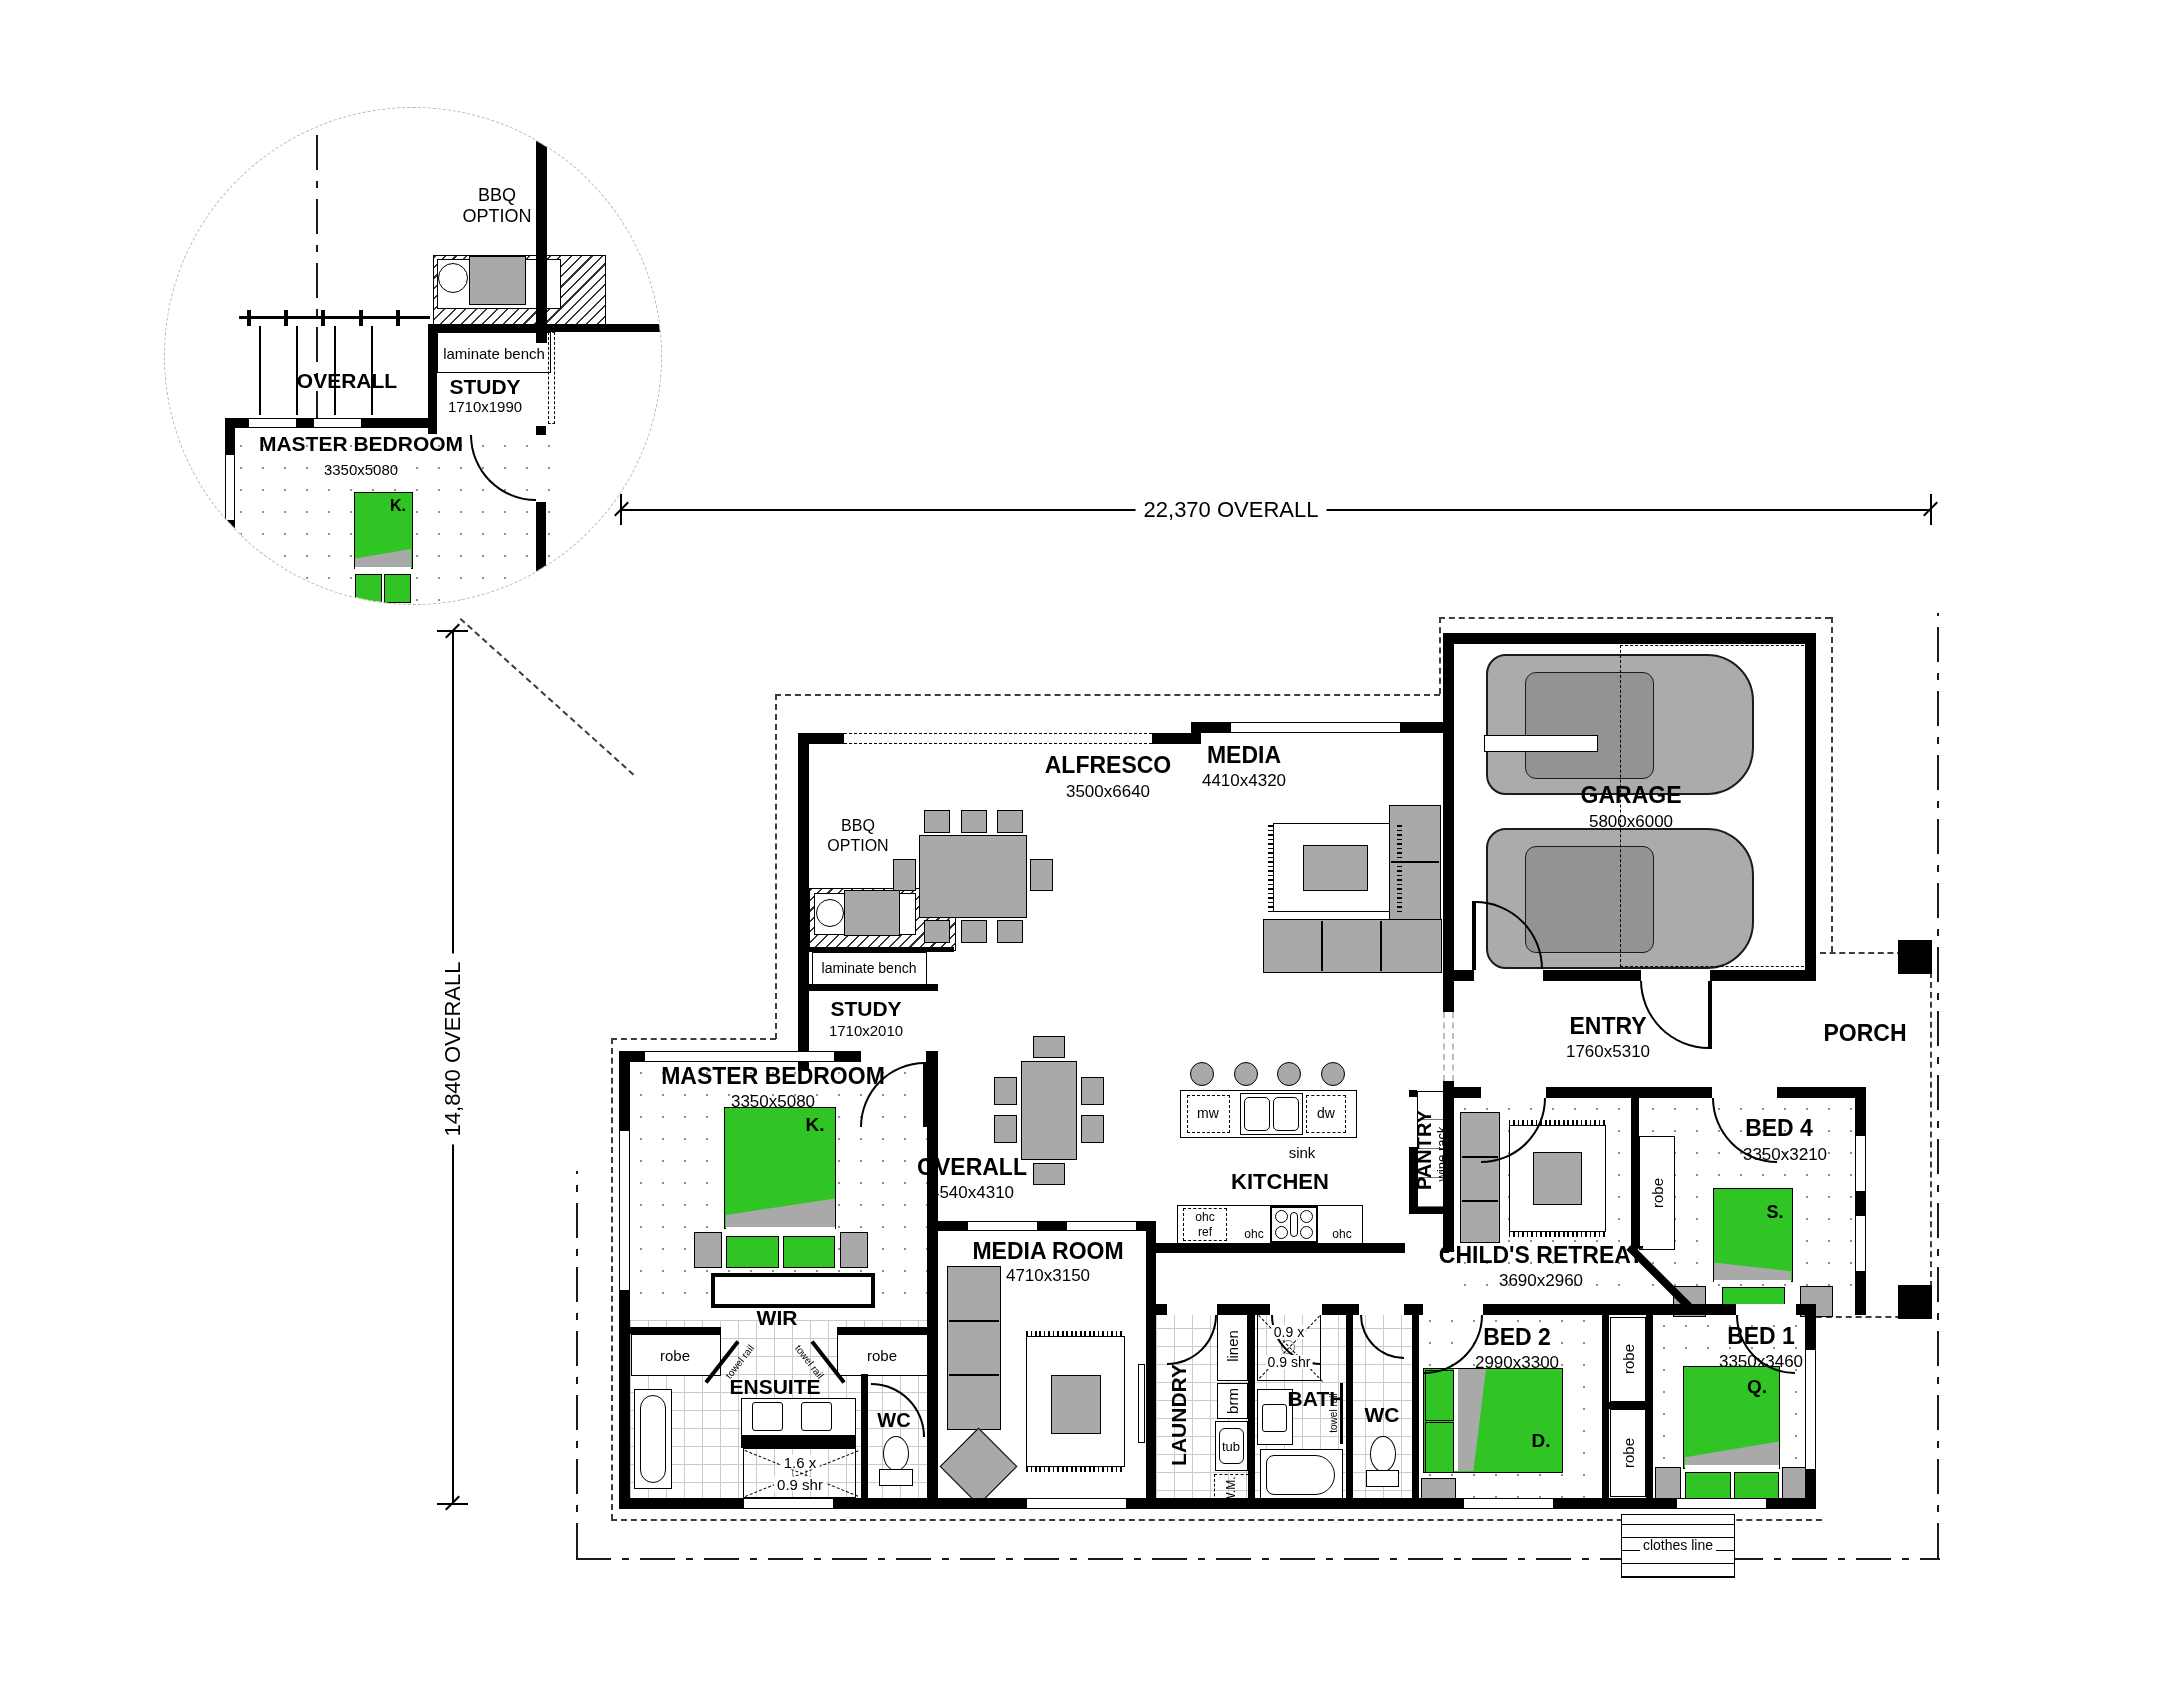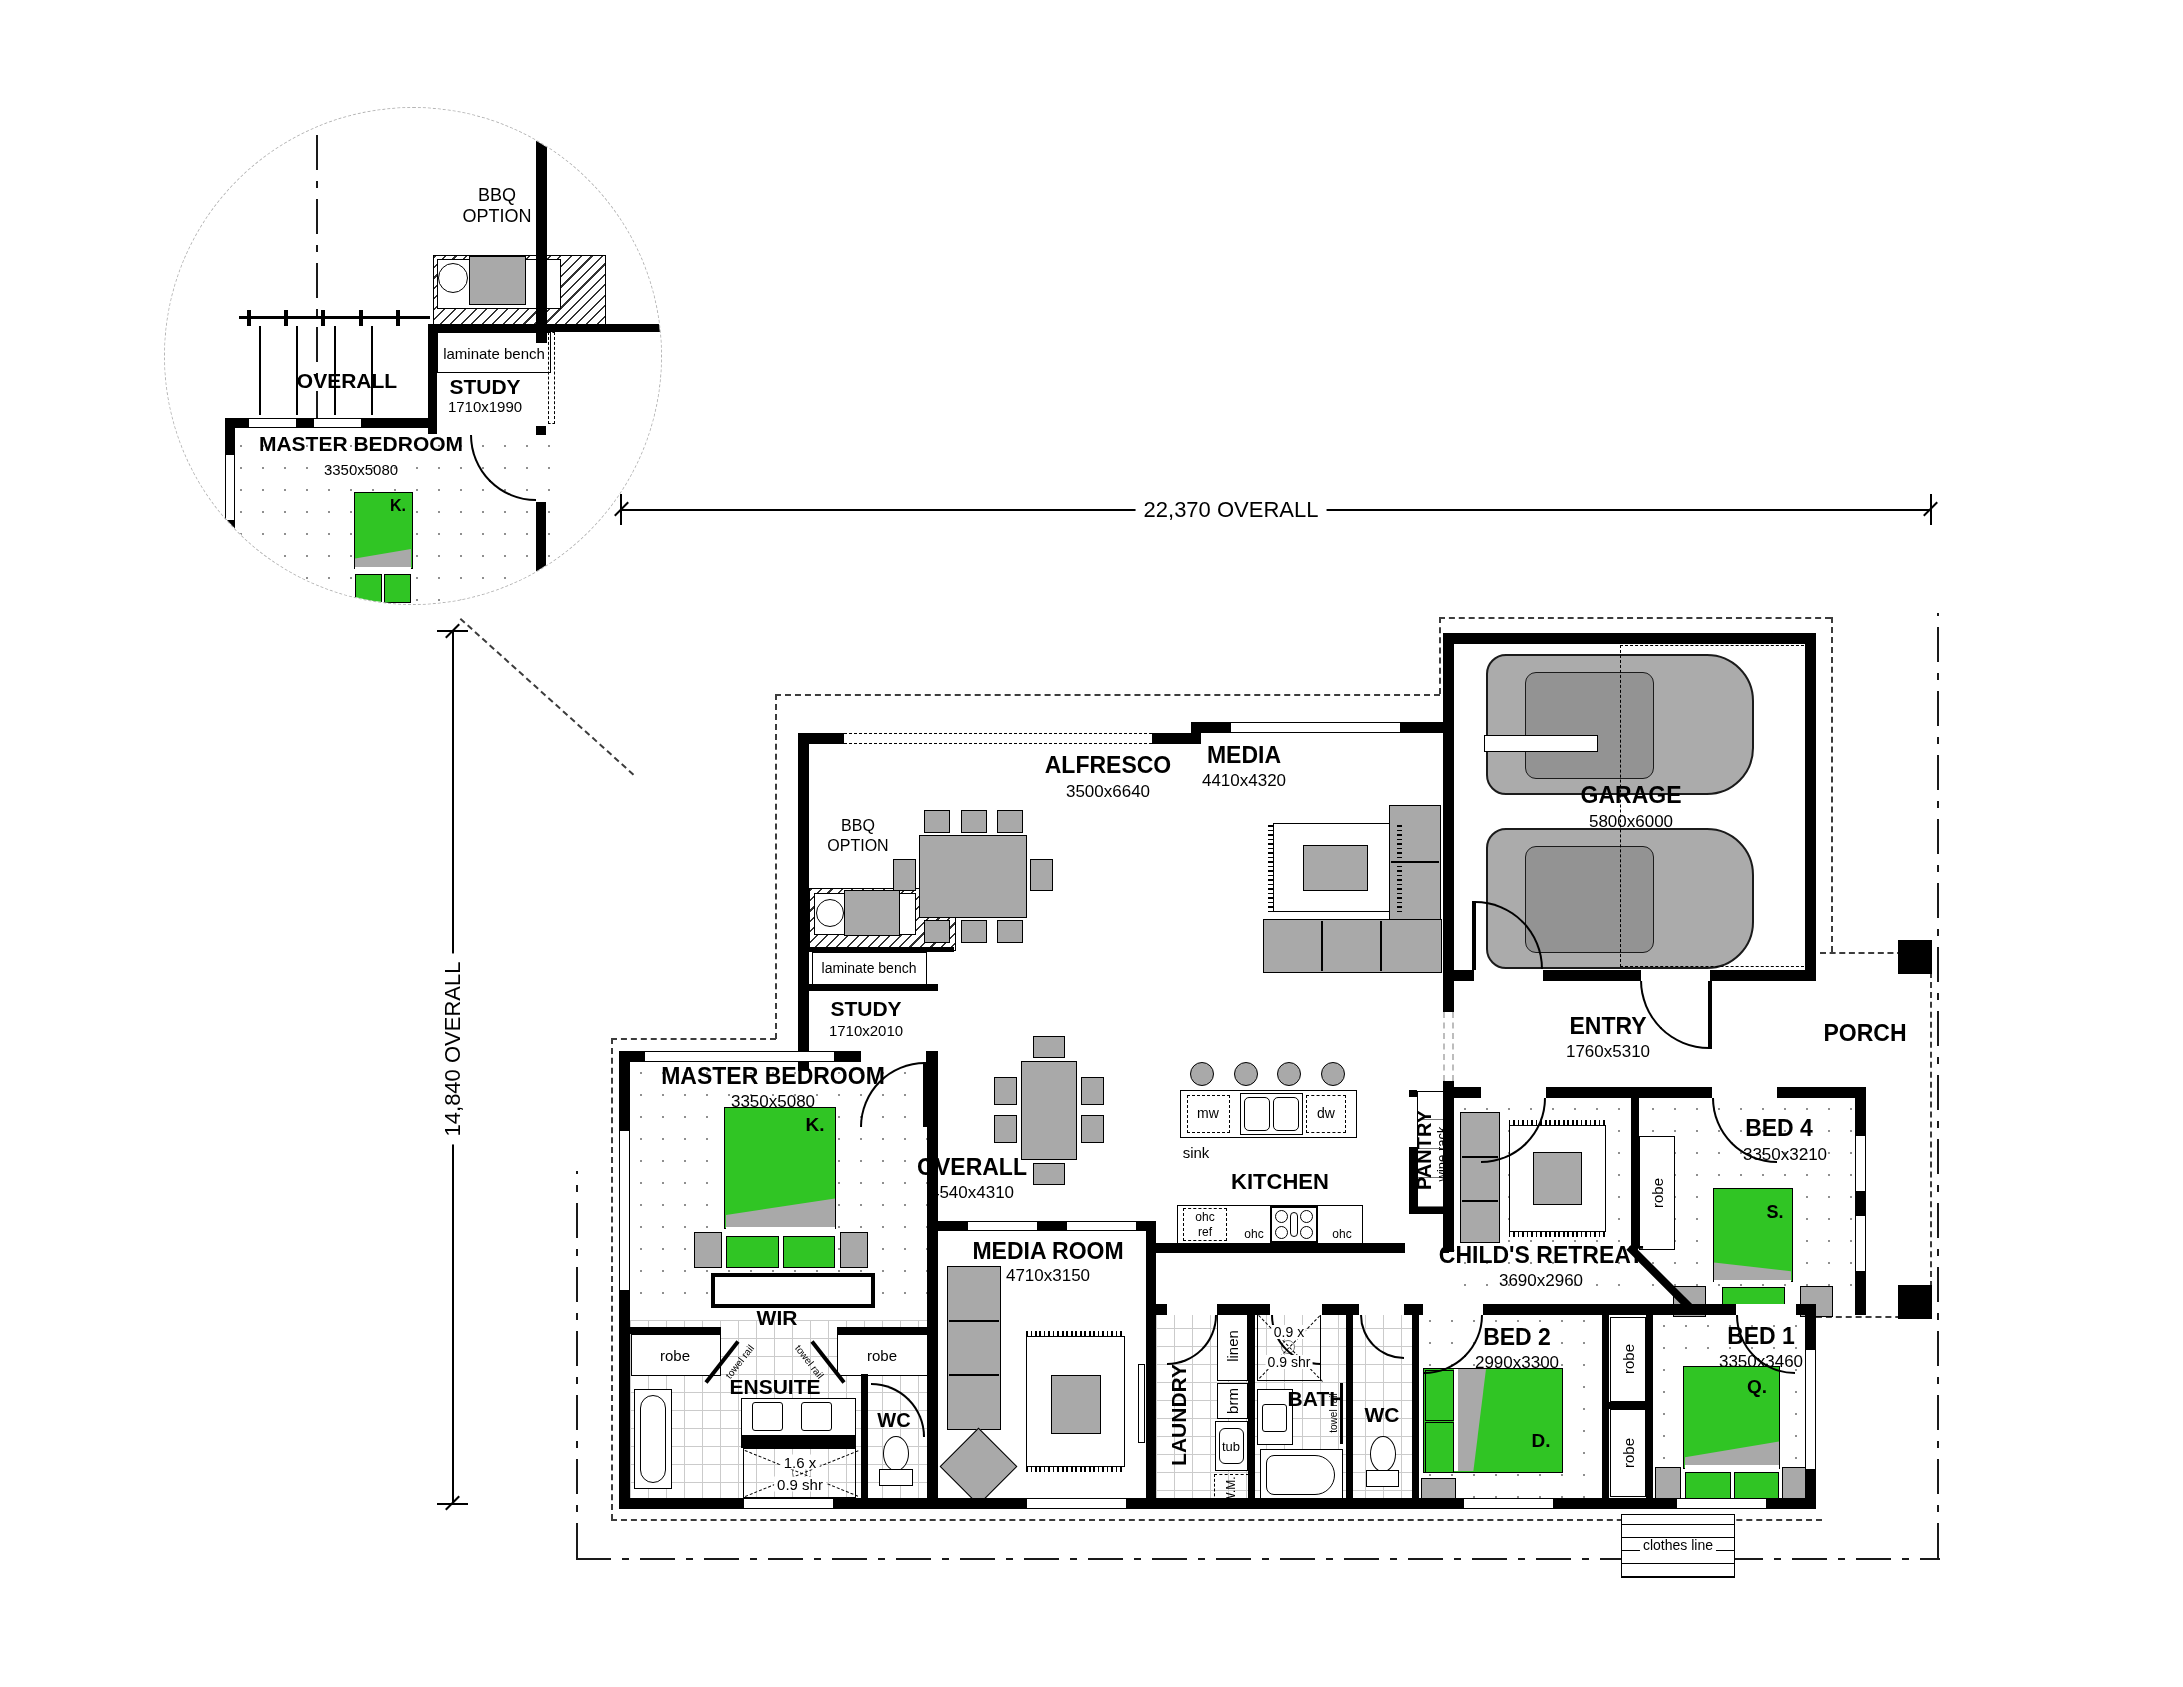--- a/index.html
+++ b/index.html
@@ -300,21 +300,21 @@
   <div class="gray circ" style="left:1234px;top:1062px;width:24px;height:24px;border-radius:50%;border-width:1px;"></div>
   <div class="gray circ" style="left:1277px;top:1062px;width:24px;height:24px;border-radius:50%;border-width:1px;"></div>
   <div class="gray circ" style="left:1321px;top:1062px;width:24px;height:24px;border-radius:50%;border-width:1px;"></div>
   <div class="dashbox" style="left:1187px;top:1095px;width:43px;height:38px;"></div>
   <div class="lbl tiny" style="left:1208px;top:1113px;font-size:14px;">mw</div>
   <div class="whitebox" style="left:1240px;top:1093px;width:63px;height:42px;border-width:1px;"></div>
   <div class="whitebox" style="left:1244px;top:1097px;width:26px;height:34px;border-width:1px;border-radius:5px;"></div>
   <div class="whitebox" style="left:1273px;top:1097px;width:26px;height:34px;border-width:1px;border-radius:5px;"></div>
   <div class="dashbox" style="left:1306px;top:1095px;width:40px;height:38px;"></div>
   <div class="lbl tiny" style="left:1326px;top:1113px;font-size:14px;">dw</div>
-  <div class="lbl small" style="left:1196px;top:1152px;">sink</div>
+  <div class="lbl small" style="left:1302px;top:1152px;">sink</div>
   <div class="whitebox" style="left:1177px;top:1205px;width:186px;height:39px;"></div>
   <div class="dashbox" style="left:1183px;top:1208px;width:44px;height:33px;"></div>
   <div class="lbl tiny" style="left:1205px;top:1217px;">ohc</div>
   <div class="lbl tiny" style="left:1205px;top:1232px;">ref</div>
   <div class="lbl tiny" style="left:1254px;top:1234px;">ohc</div>
   <div class="whitebox" style="left:1270px;top:1206px;width:48px;height:37px;border-width:2px;"></div>
   <div class="whitebox circ" style="left:1275px;top:1210px;width:13px;height:13px;border-radius:50%;border-width:1px;"></div>
   <div class="whitebox circ" style="left:1300px;top:1210px;width:13px;height:13px;border-radius:50%;border-width:1px;"></div>
   <div class="whitebox circ" style="left:1275px;top:1226px;width:13px;height:13px;border-radius:50%;border-width:1px;"></div>
   <div class="whitebox circ" style="left:1300px;top:1226px;width:13px;height:13px;border-radius:50%;border-width:1px;"></div>

